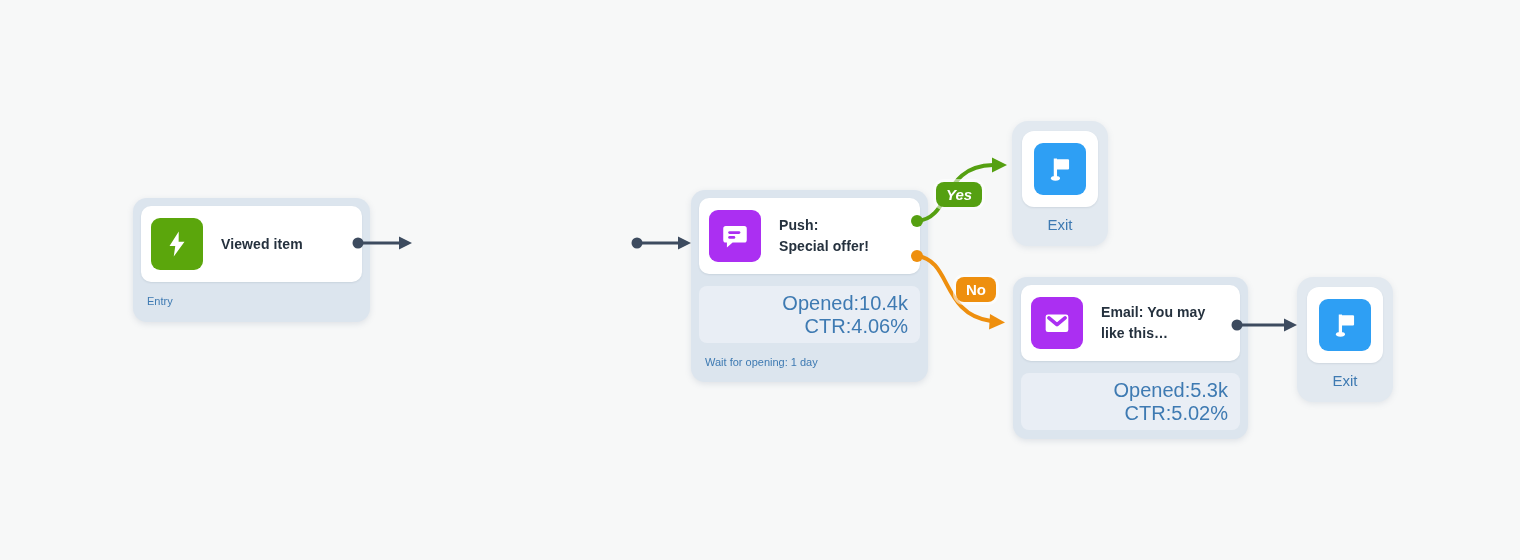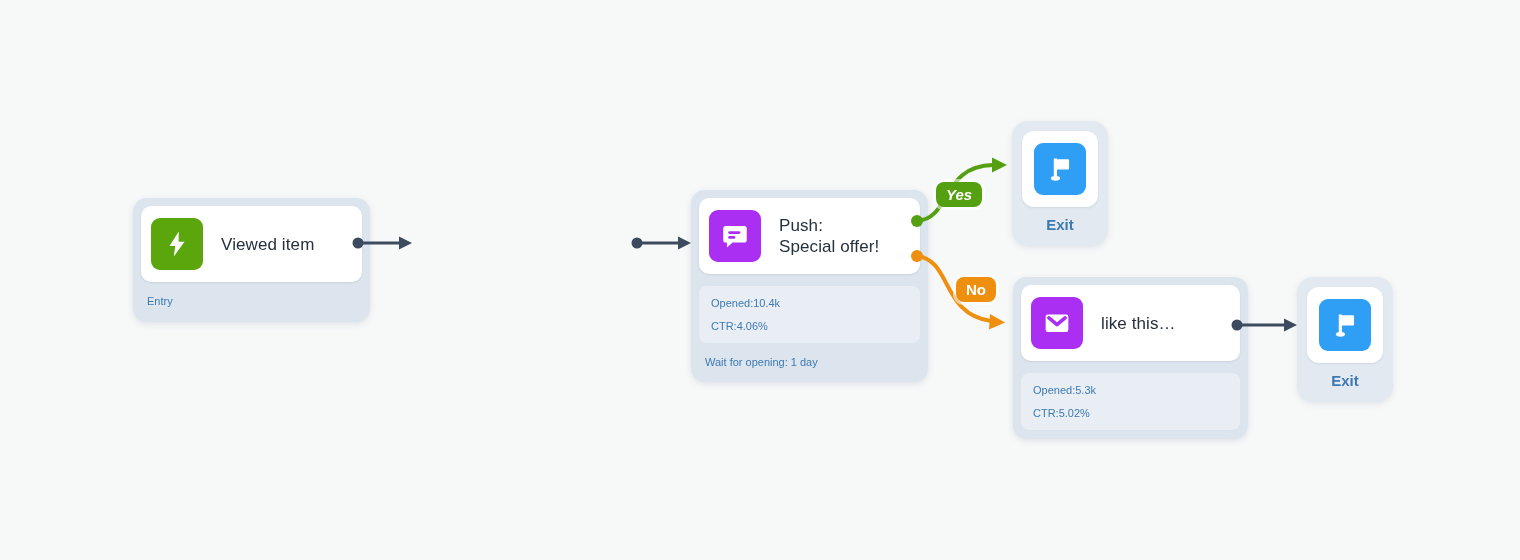--- a/index.html
+++ b/index.html
@@ -34,22 +34,22 @@
   .node-icon {
     width:52px; height:52px;
     border-radius:9px;
     flex:0 0 52px;
     display:flex; align-items:center; justify-content:center;
   }
   .icon-green  { background:#5ba60c; }
   .icon-blue   { background:#2e9ff4; }
   .icon-purple { background:#ab2ff2; }
   .node-title {
-    font-size:17px;
-    font-weight:400;
+    font-size:14px;
+    font-weight:700;
     color:#25313e;
     line-height:21px;
     letter-spacing:0.1px;
   }
   .node-sub {
     color:#3e7ab2;
     font-size:11px;
     padding:10px 6px 0 6px;
     line-height:18px;
   }
@@ -57,36 +57,35 @@
     margin-top:12px;
     background:#e9eef5;
     border-radius:8px;
     padding:7px 12px;
     display:flex;
     flex-direction:column;
     gap:3px;
   }
   .stats-row {
     display:flex;
-    justify-content:flex-start;
+    justify-content:flex-end;
     color:#3e7ab2;
-    font-size:11px;
+    font-size:20px;
     line-height:20px;
   }
 
   
   .exit-node {
     position:absolute;
     background:#e2e9f0;
     border-radius:16px;
     width:96px; height:125px;
     padding:10px;
     display:flex; flex-direction:column; align-items:center;
     box-shadow:0 2px 6px rgba(110,130,155,0.15);
-    font-weight:bold;
   }
   .exit-card {
     width:76px; height:76px;
     background:#ffffff;
     border-radius:12px;
     display:flex; align-items:center; justify-content:center;
     box-shadow:0 1px 2px rgba(40,60,80,0.10);
   }
   .exit-label {
     margin-top:9px;
@@ -175,20 +174,21 @@
 
   <div class="node" style="left:1013px; top:277px; width:235px; height:162px;">
     <div class="node-card">
       <div class="node-icon icon-purple">
         <svg width="34" height="34" viewBox="0 0 24 24">
           <rect x="4" y="6" width="16" height="12.4" rx="1.6" fill="#ffffff"></rect>
           <polyline points="6.3,8.4 12,13.1 17.7,8.4" fill="none" stroke="#ab2ff2" stroke-width="2.6" stroke-linecap="round" stroke-linejoin="round"></polyline>
         </svg>
       </div>
       <div class="node-title">
+        <div>Email: You may</div>
         <div>like this…</div>
       </div>
     </div>
     <div class="stats-panel">
       <div class="stats-row">
         <span>Opened:</span>
         <span>5.3k</span>
       </div>
       <div class="stats-row">
         <span>CTR:</span>

